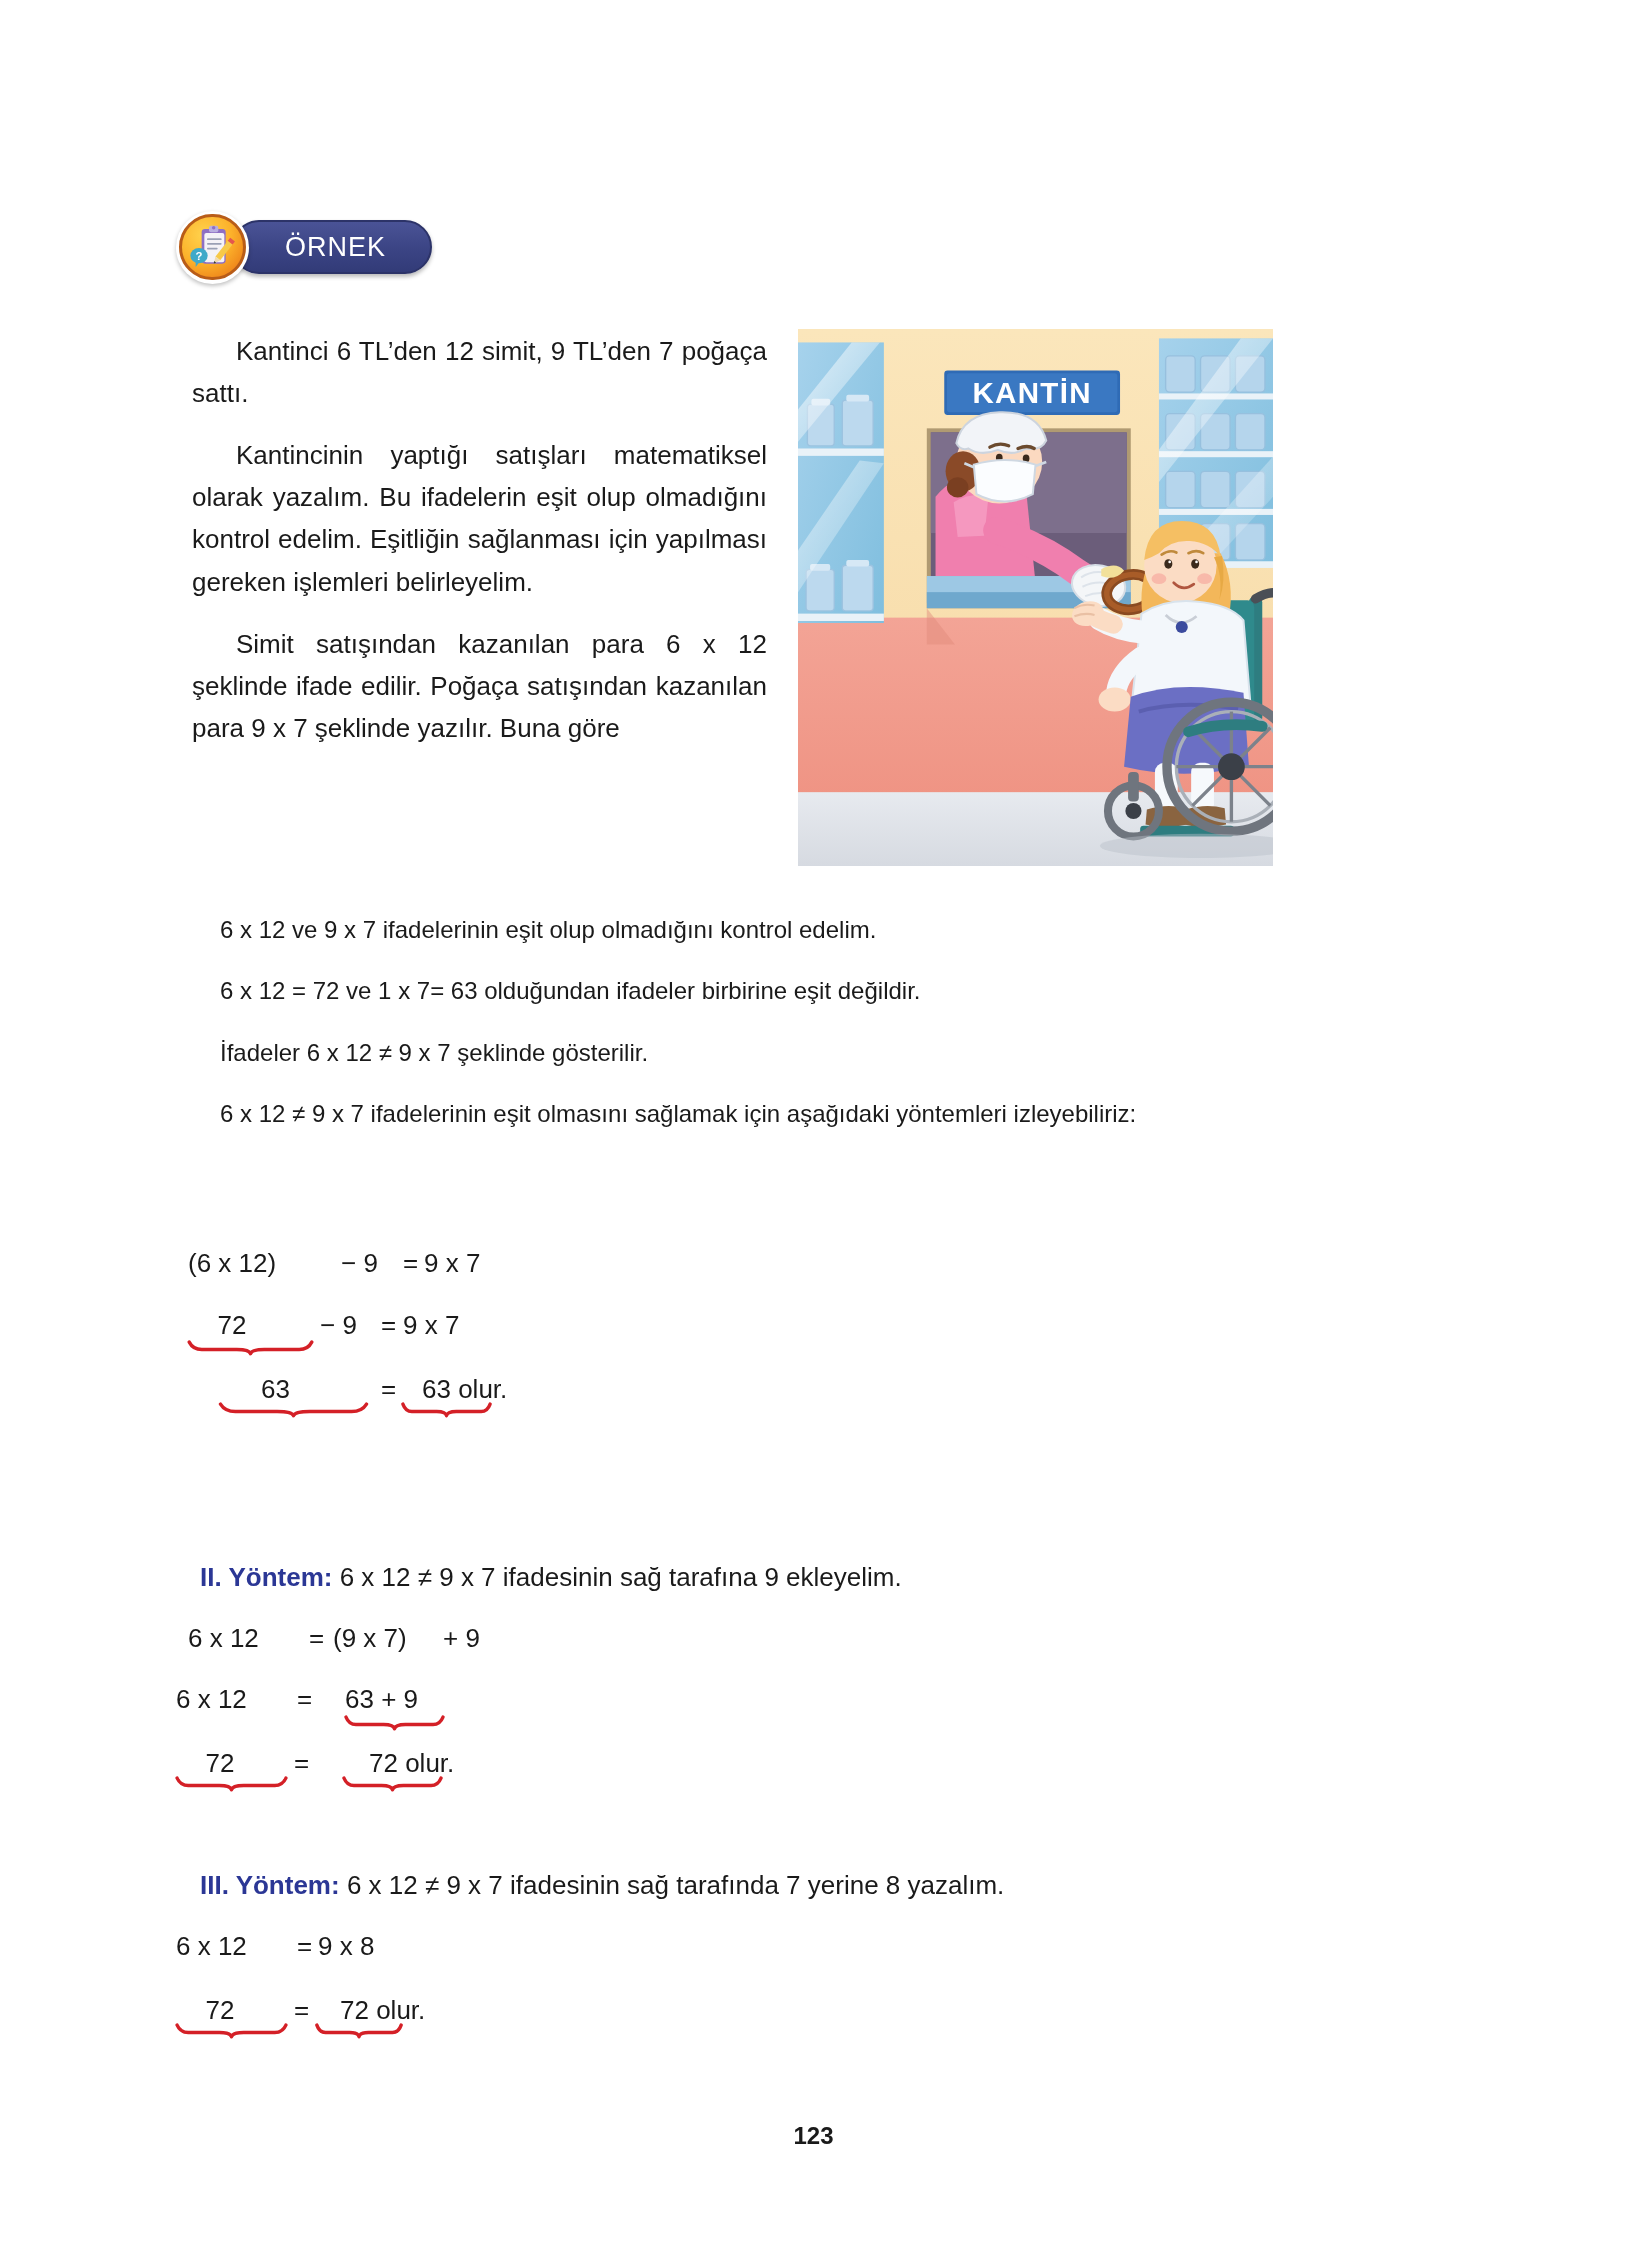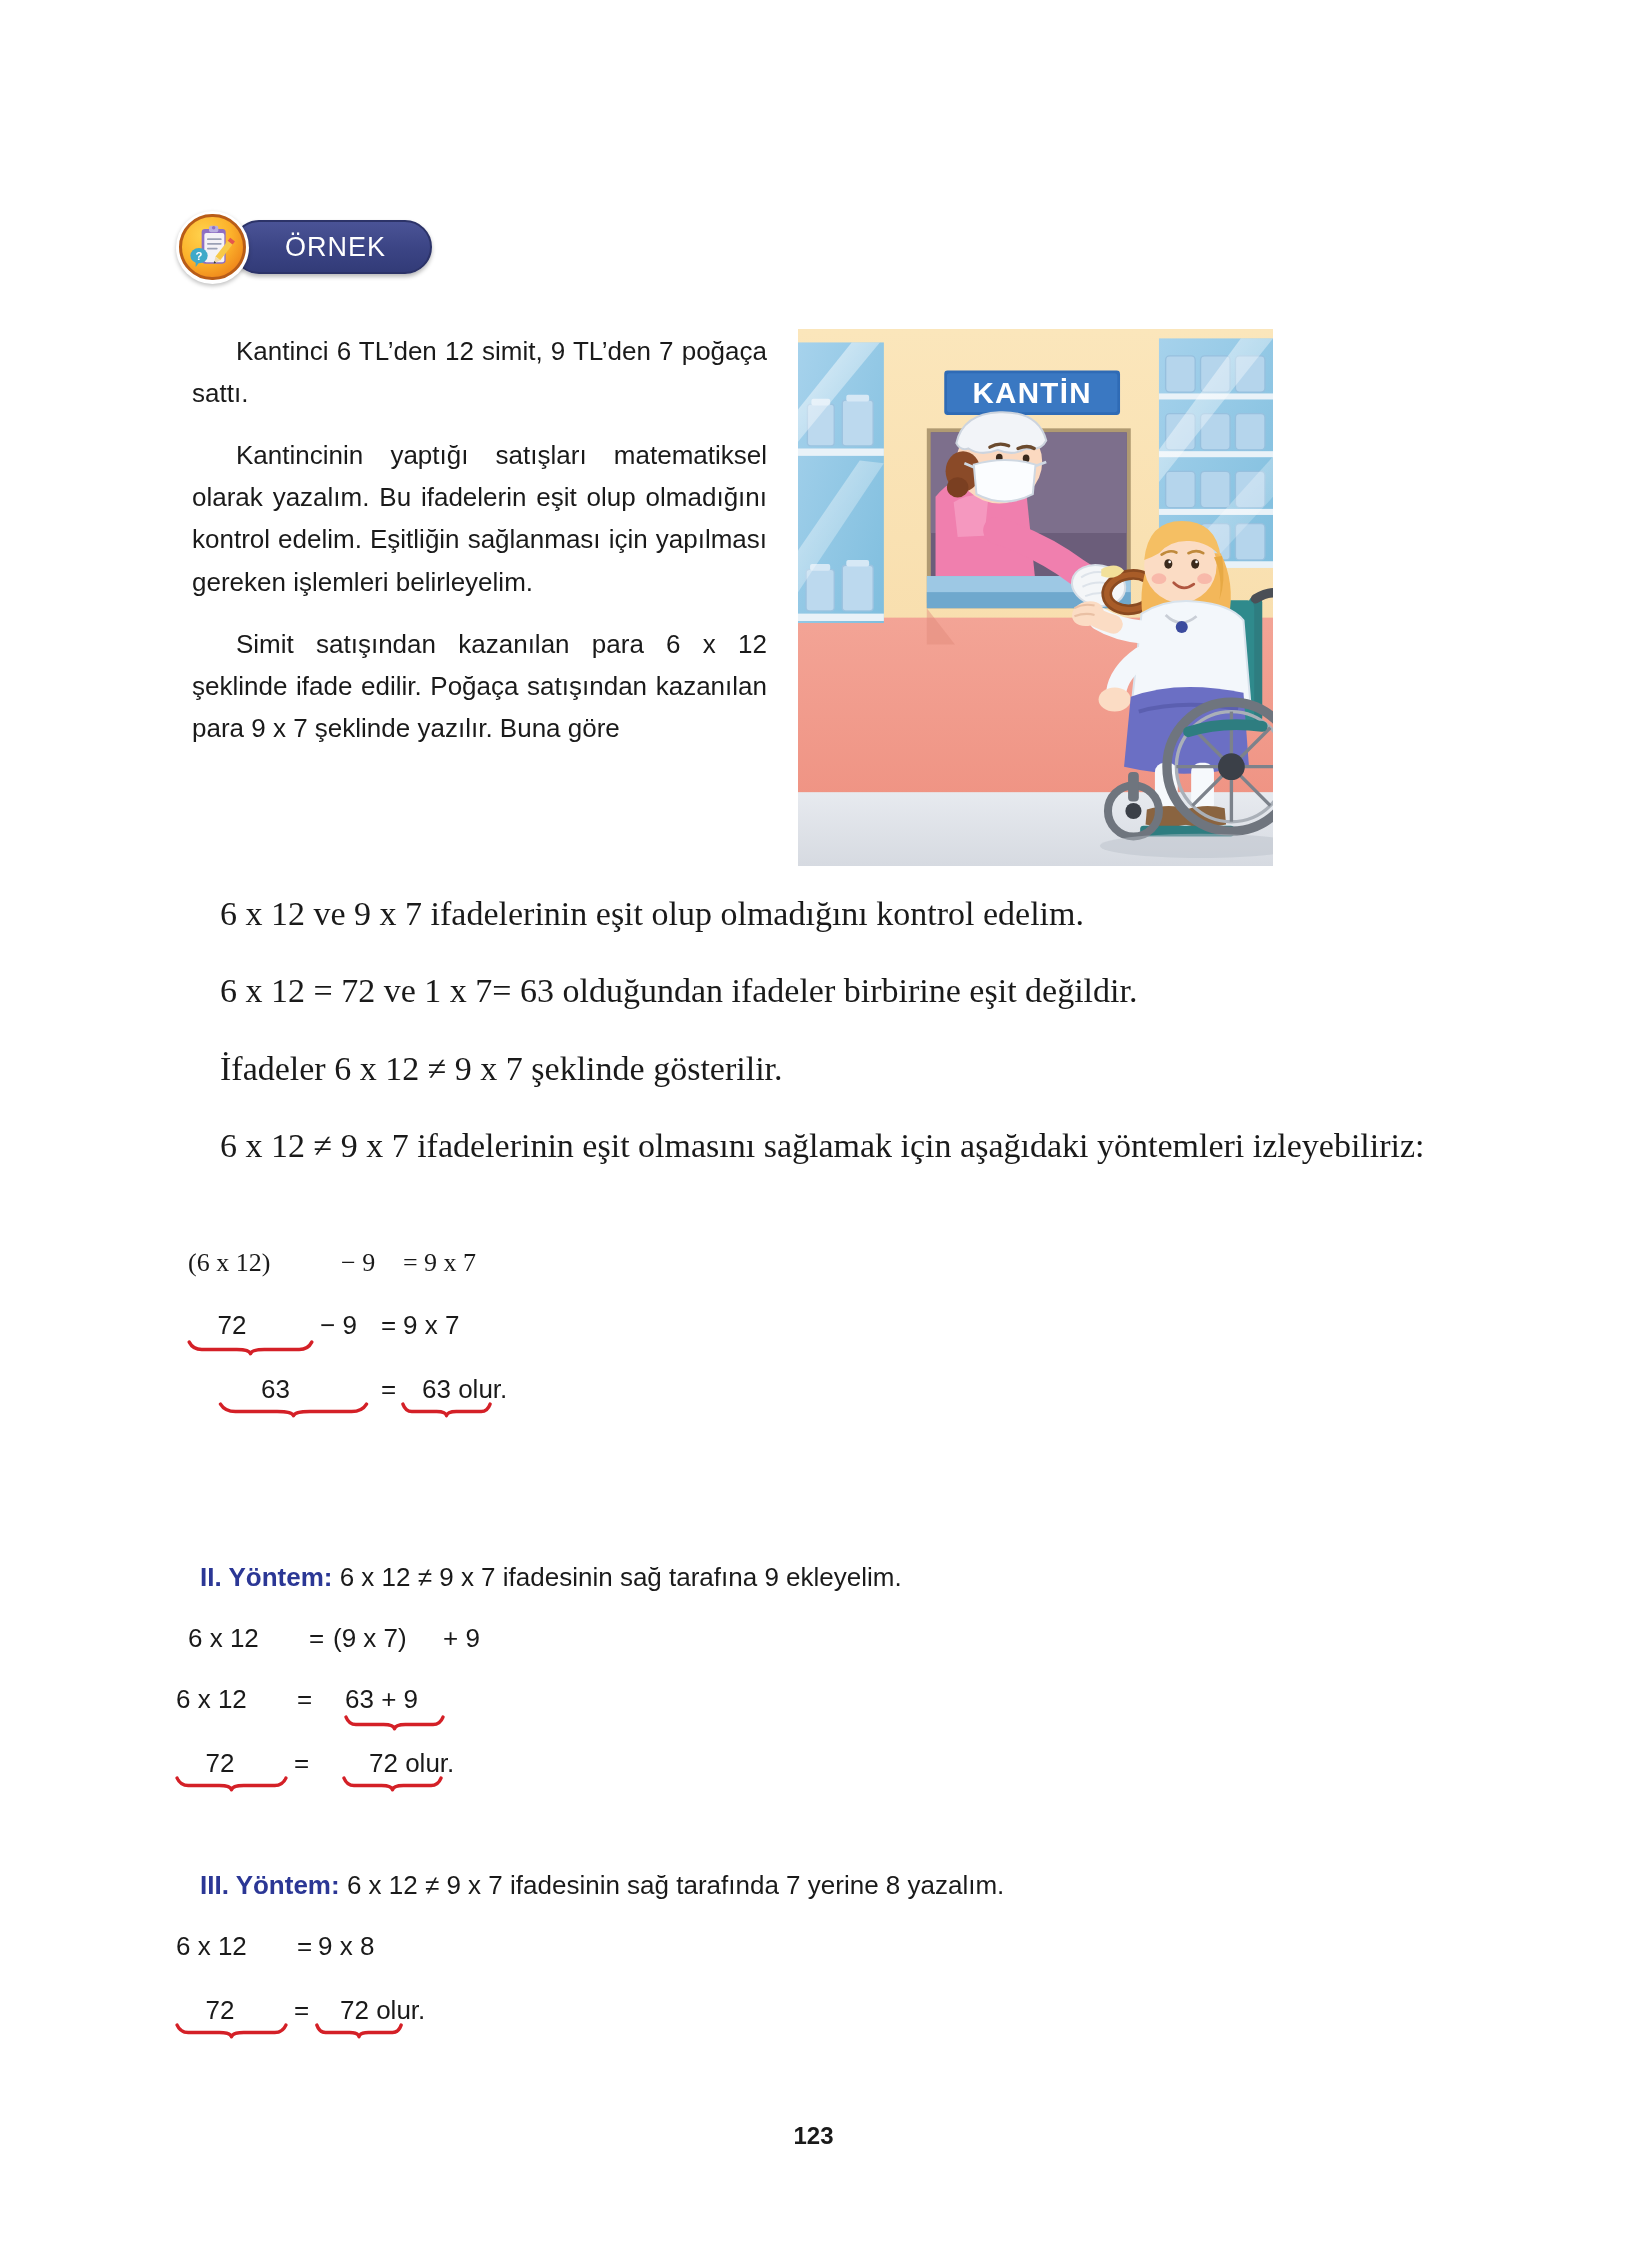--- a/index.html
+++ b/index.html
@@ -58,22 +58,22 @@
 
   
   .illo{
     position:absolute; left:798px; top:329px; width:475px; height:537px;
     overflow:hidden; background:#0f766e;
   }
   .illo svg{ display:block; width:100%; height:100%; }
 
   
   .body-block{
-    position:absolute; left:176px; top:887px; width:1275px;
-    font-size:34px; line-height:1.6;font-family:Liberation Serif, serif;
+    position:absolute; left:176px; top:911px; width:1275px;
+    font-size:24px; line-height:1.6;
   }
   .body-block p{ margin:0 0 23px 0; text-indent:44px; }
   .body-block p.flow{ text-align:justify; text-justify:inter-word; }
   .body-block p:last-child{ margin-bottom:0; }
 
   
   .method{ position:absolute; left:176px; width:1275px; font-size:26px; }
   .m1{ top:1250px; }
   .m2{ top:1559px; }
   .m3{ top:1867px; }
@@ -351,21 +351,21 @@
 
   <div class="body-block">
     <p>6 x 12 ve 9 x 7 ifadelerinin eşit olup olmadığını kontrol edelim.</p>
     <p>6 x 12 = 72 ve 1 x 7= 63 olduğundan ifadeler birbirine eşit değildir.</p>
     <p>İfadeler 6 x 12 ≠ 9 x 7 şeklinde gösterilir.</p>
     <p class="flow">6 x 12 ≠ 9 x 7 ifadelerinin eşit olmasını sağlamak için aşağıdaki yöntemleri izleyebiliriz:</p>
   </div>
 
   <div class="method m1">
 
-    <div class="eqrow" style="margin-left:12px; height:44px;font-family:Liberation Serif, serif;">
+    <div class="eqrow" style="margin-left:12px; height:44px;">
       <span style="position:absolute; left:0;   top:0;">(6 x 12)</span>
       <span style="position:absolute; left:153px; top:0;">− 9</span>
       <span style="position:absolute; left:215px; top:0;">=</span>
       <span style="position:absolute; left:236px; top:0;">9 x 7</span>
       <div class="brace" style="left:0px; top:38px; width:125px;">
         <svg viewBox="0 0 100 14" preserveAspectRatio="none">
           <path d="M1 2 q3 7 10 7 L39 9 q10 0 11 4 q1 -4 11 -4 L89 9 q7 0 10 -7" fill="none" stroke="#d42027" stroke-width="3.4" stroke-linecap="round" stroke-linejoin="round" vector-effect="non-scaling-stroke"></path>
         </svg>
       </div>
     </div>

